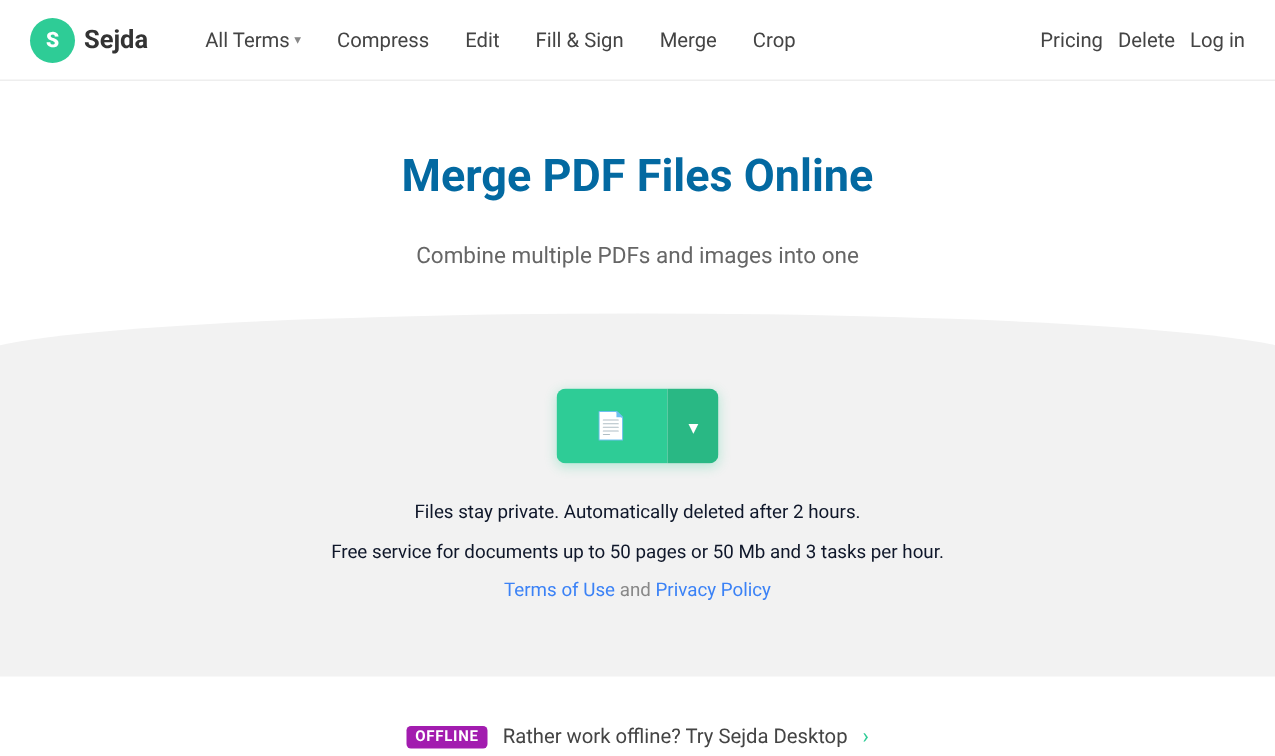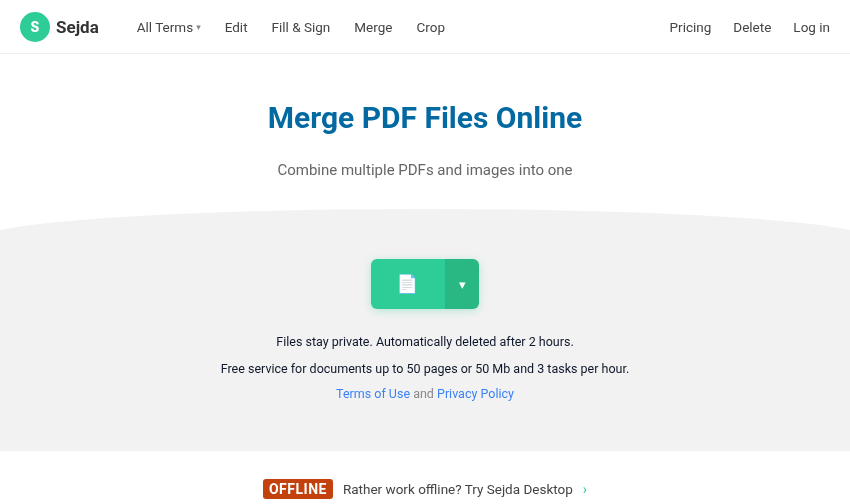--- a/index.html
+++ b/index.html
@@ -15,21 +15,21 @@
     .logo-circle { width: 30px; height: 30px; background: #2ecc96; border-radius: 50%; display: flex; align-items: center; justify-content: center; }
     .logo-circle span { color: #fff; font-weight: 900; font-size: 14px; }
     .logo-text { font-size: 17px; font-weight: 700; color: #333; }
     .nav-links { display: flex; align-items: center; gap: 4px; flex: 1; }
     .nav-link {
       font-size: 13.5px; color: #444; text-decoration: none;
       padding: 6px 10px; border-radius: 4px; cursor: pointer;
       display: flex; align-items: center; gap: 3px; white-space: nowrap;
     }
     .nav-link .chevron { font-size: 9px; color: #888; }
-    .nav-right { display: flex; align-items: center; gap: 22px; margin-left: auto; text-align: center; }
+    .nav-right { display: flex; align-items: center; gap: 10px; margin-left: auto; text-align: center; }
     .nav-right a { font-size: 13.5px; color: #444; text-decoration: none; cursor: pointer; }
 
     
     .hero {
       text-align: center;
       padding: 46px 20px 0;
     }
     .hero h1 { font-size: 30px; font-weight: 700; color: #0369a1; margin-bottom: 26px; }
     .hero p { font-size: 15px; color: #666; margin-bottom: 0; }
 
@@ -75,21 +75,21 @@
     .offline-section {
       text-align: center;
       padding: 28px 20px 20px;
     }
     .offline-banner {
       display: inline-flex; align-items: center; gap: 10px;
       font-size: 13.5px; color: #444; cursor: pointer;
       text-decoration: none;
     }
     .offline-tag {
-      background: #c2410c; color: #fff; font-size: 14px; font-weight: 700;
+      background: #a21caf; color: #fff; font-size: 10px; font-weight: 700;
       padding: 2px 6px; border-radius: 3px; letter-spacing: 0.5px;
       text-transform: uppercase;
       text-align: center;
     }
     .offline-arrow { color: #2ecc96; font-size: 14px; }
 
     
     .howto-section {
       text-align: center;
       padding: 18px 20px 10px;
@@ -103,20 +103,23 @@
     <div class="logo-circle">
       <span>S</span>
     </div>
     <span class="logo-text">Sejda</span>
   </a>
   <div class="nav-links">
     <a class="nav-link" href="#">
       <span>All Terms</span>
       <span class="chevron">▾</span>
     </a>
+    <a class="nav-link" href="#">
+        <span>Compress</span>
+      </a>
     <a class="nav-link" href="#">
         <span>Edit</span>
       </a>
     <a class="nav-link" href="#">
         <span>Fill &amp; Sign</span>
       </a>
     <a class="nav-link" href="#">
         <span>Merge</span>
       </a>
     <a class="nav-link" href="#">

